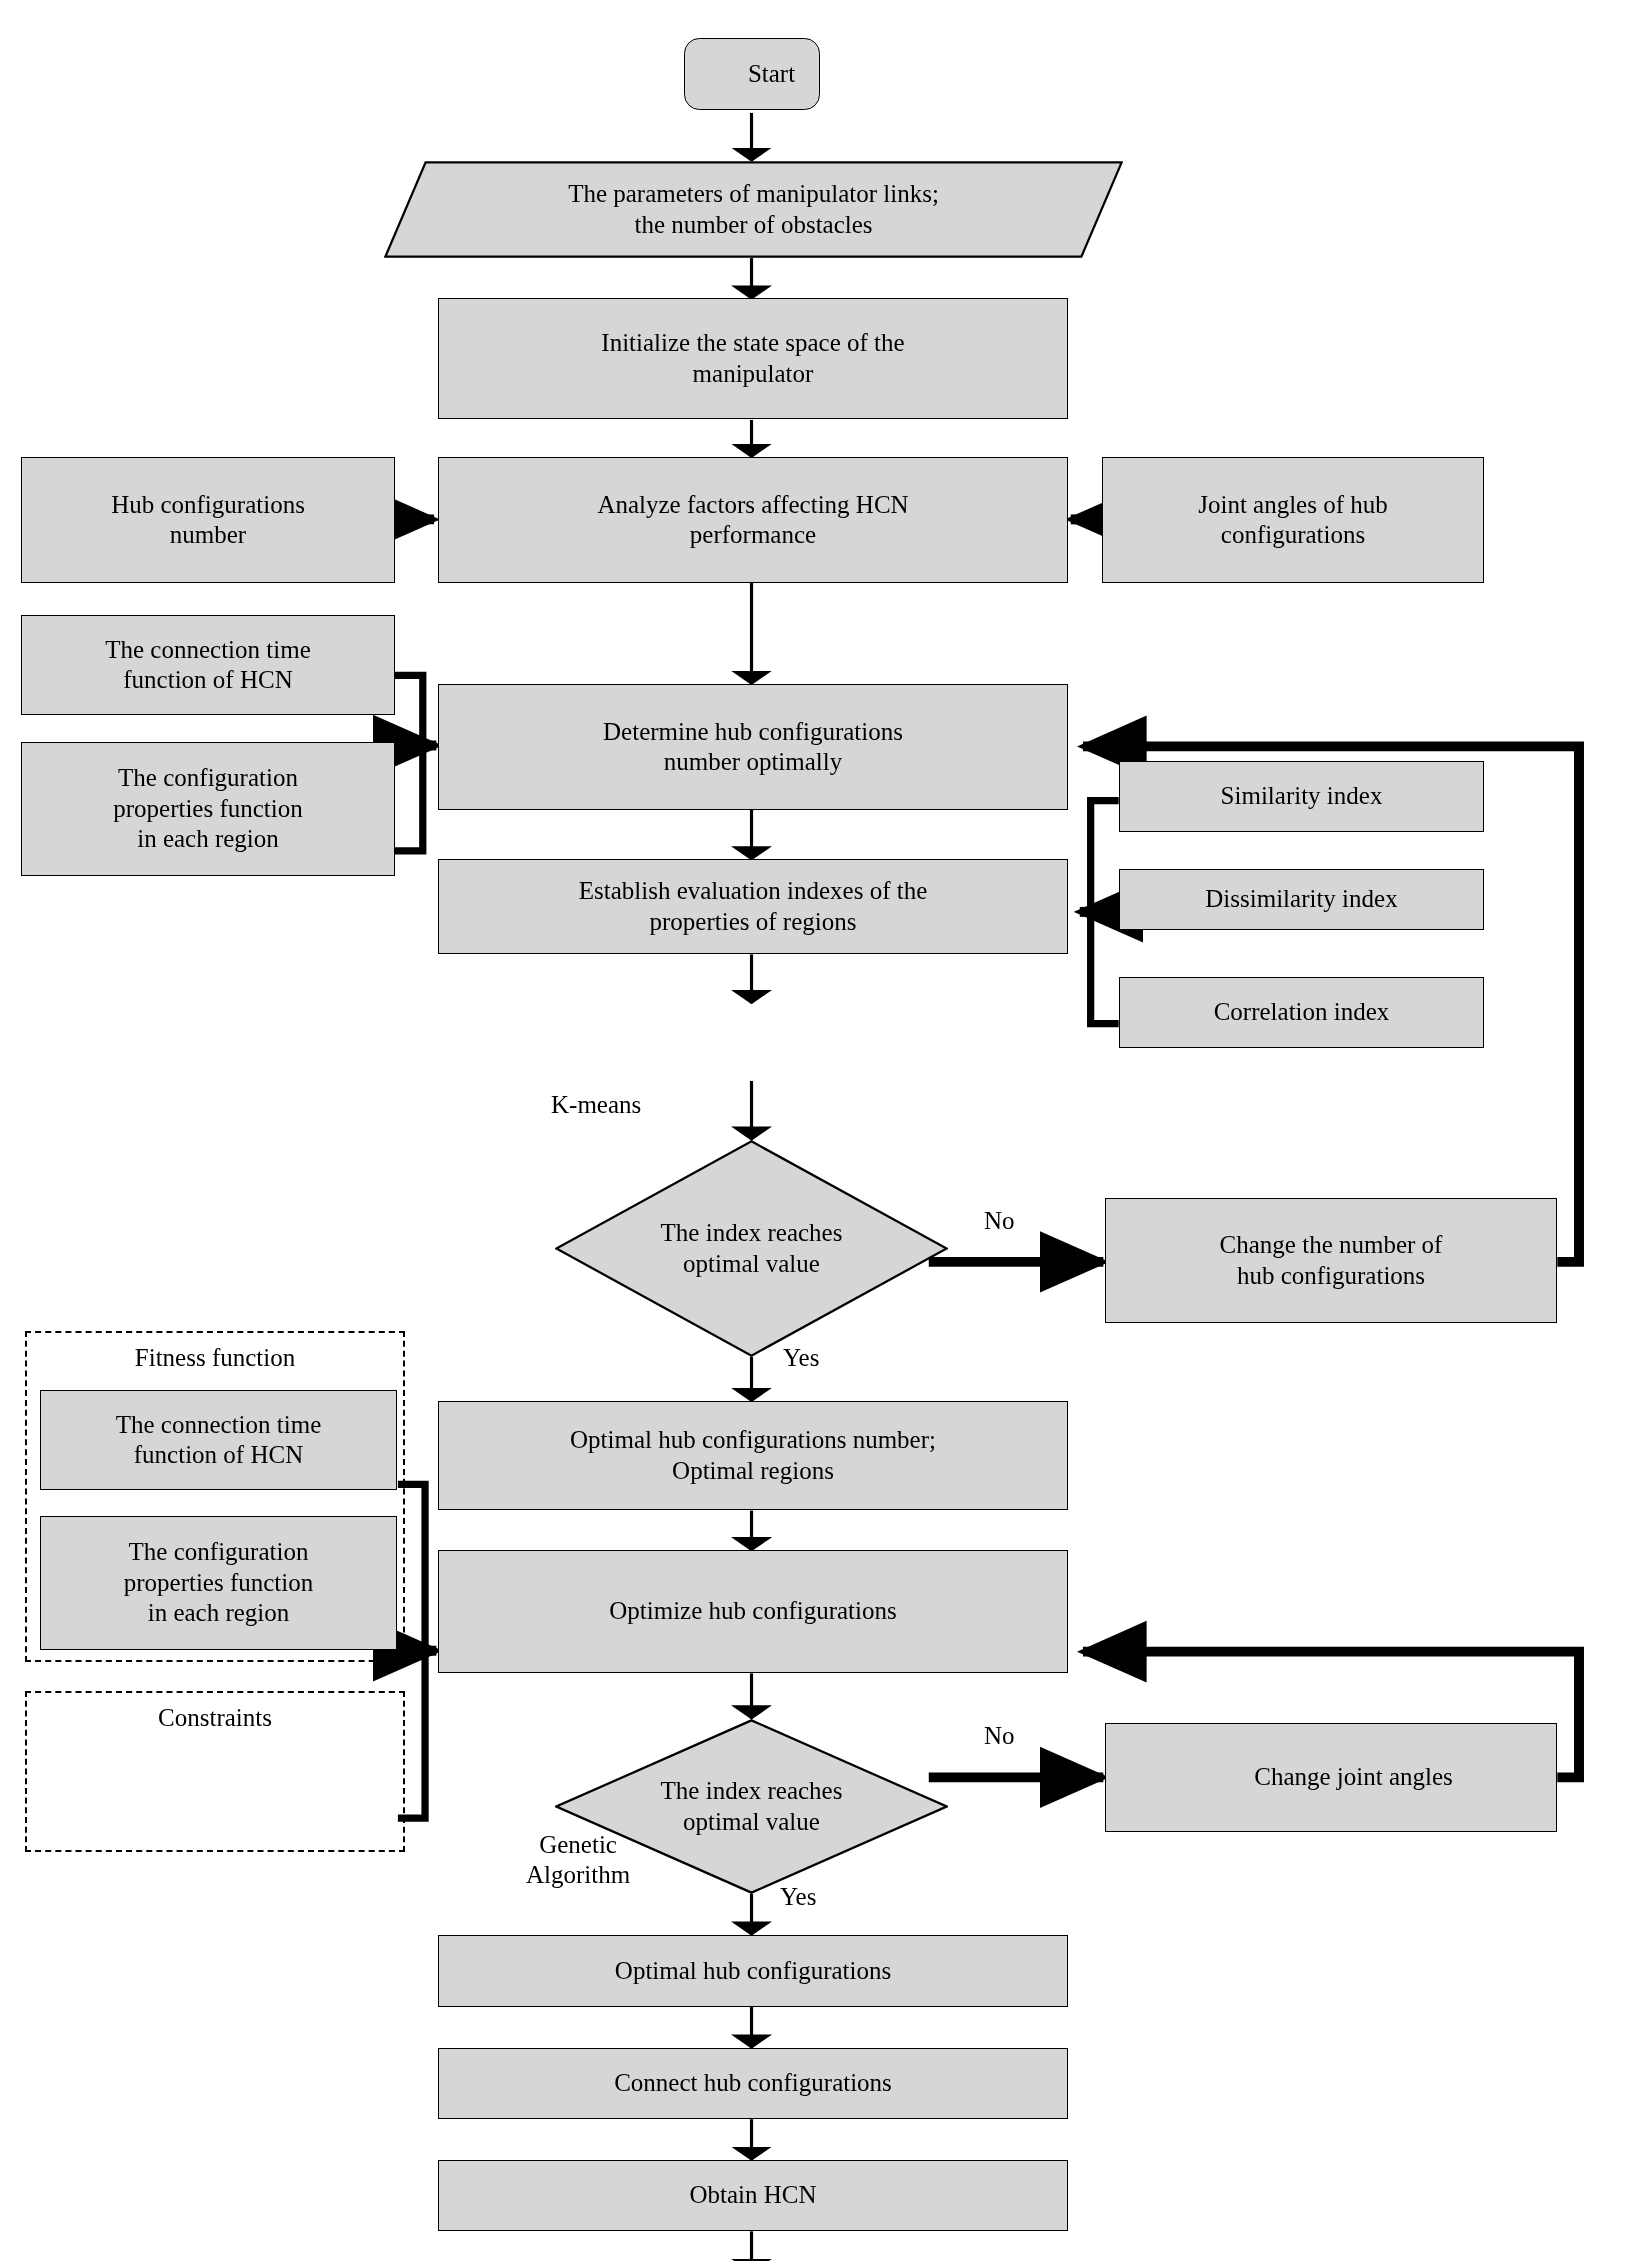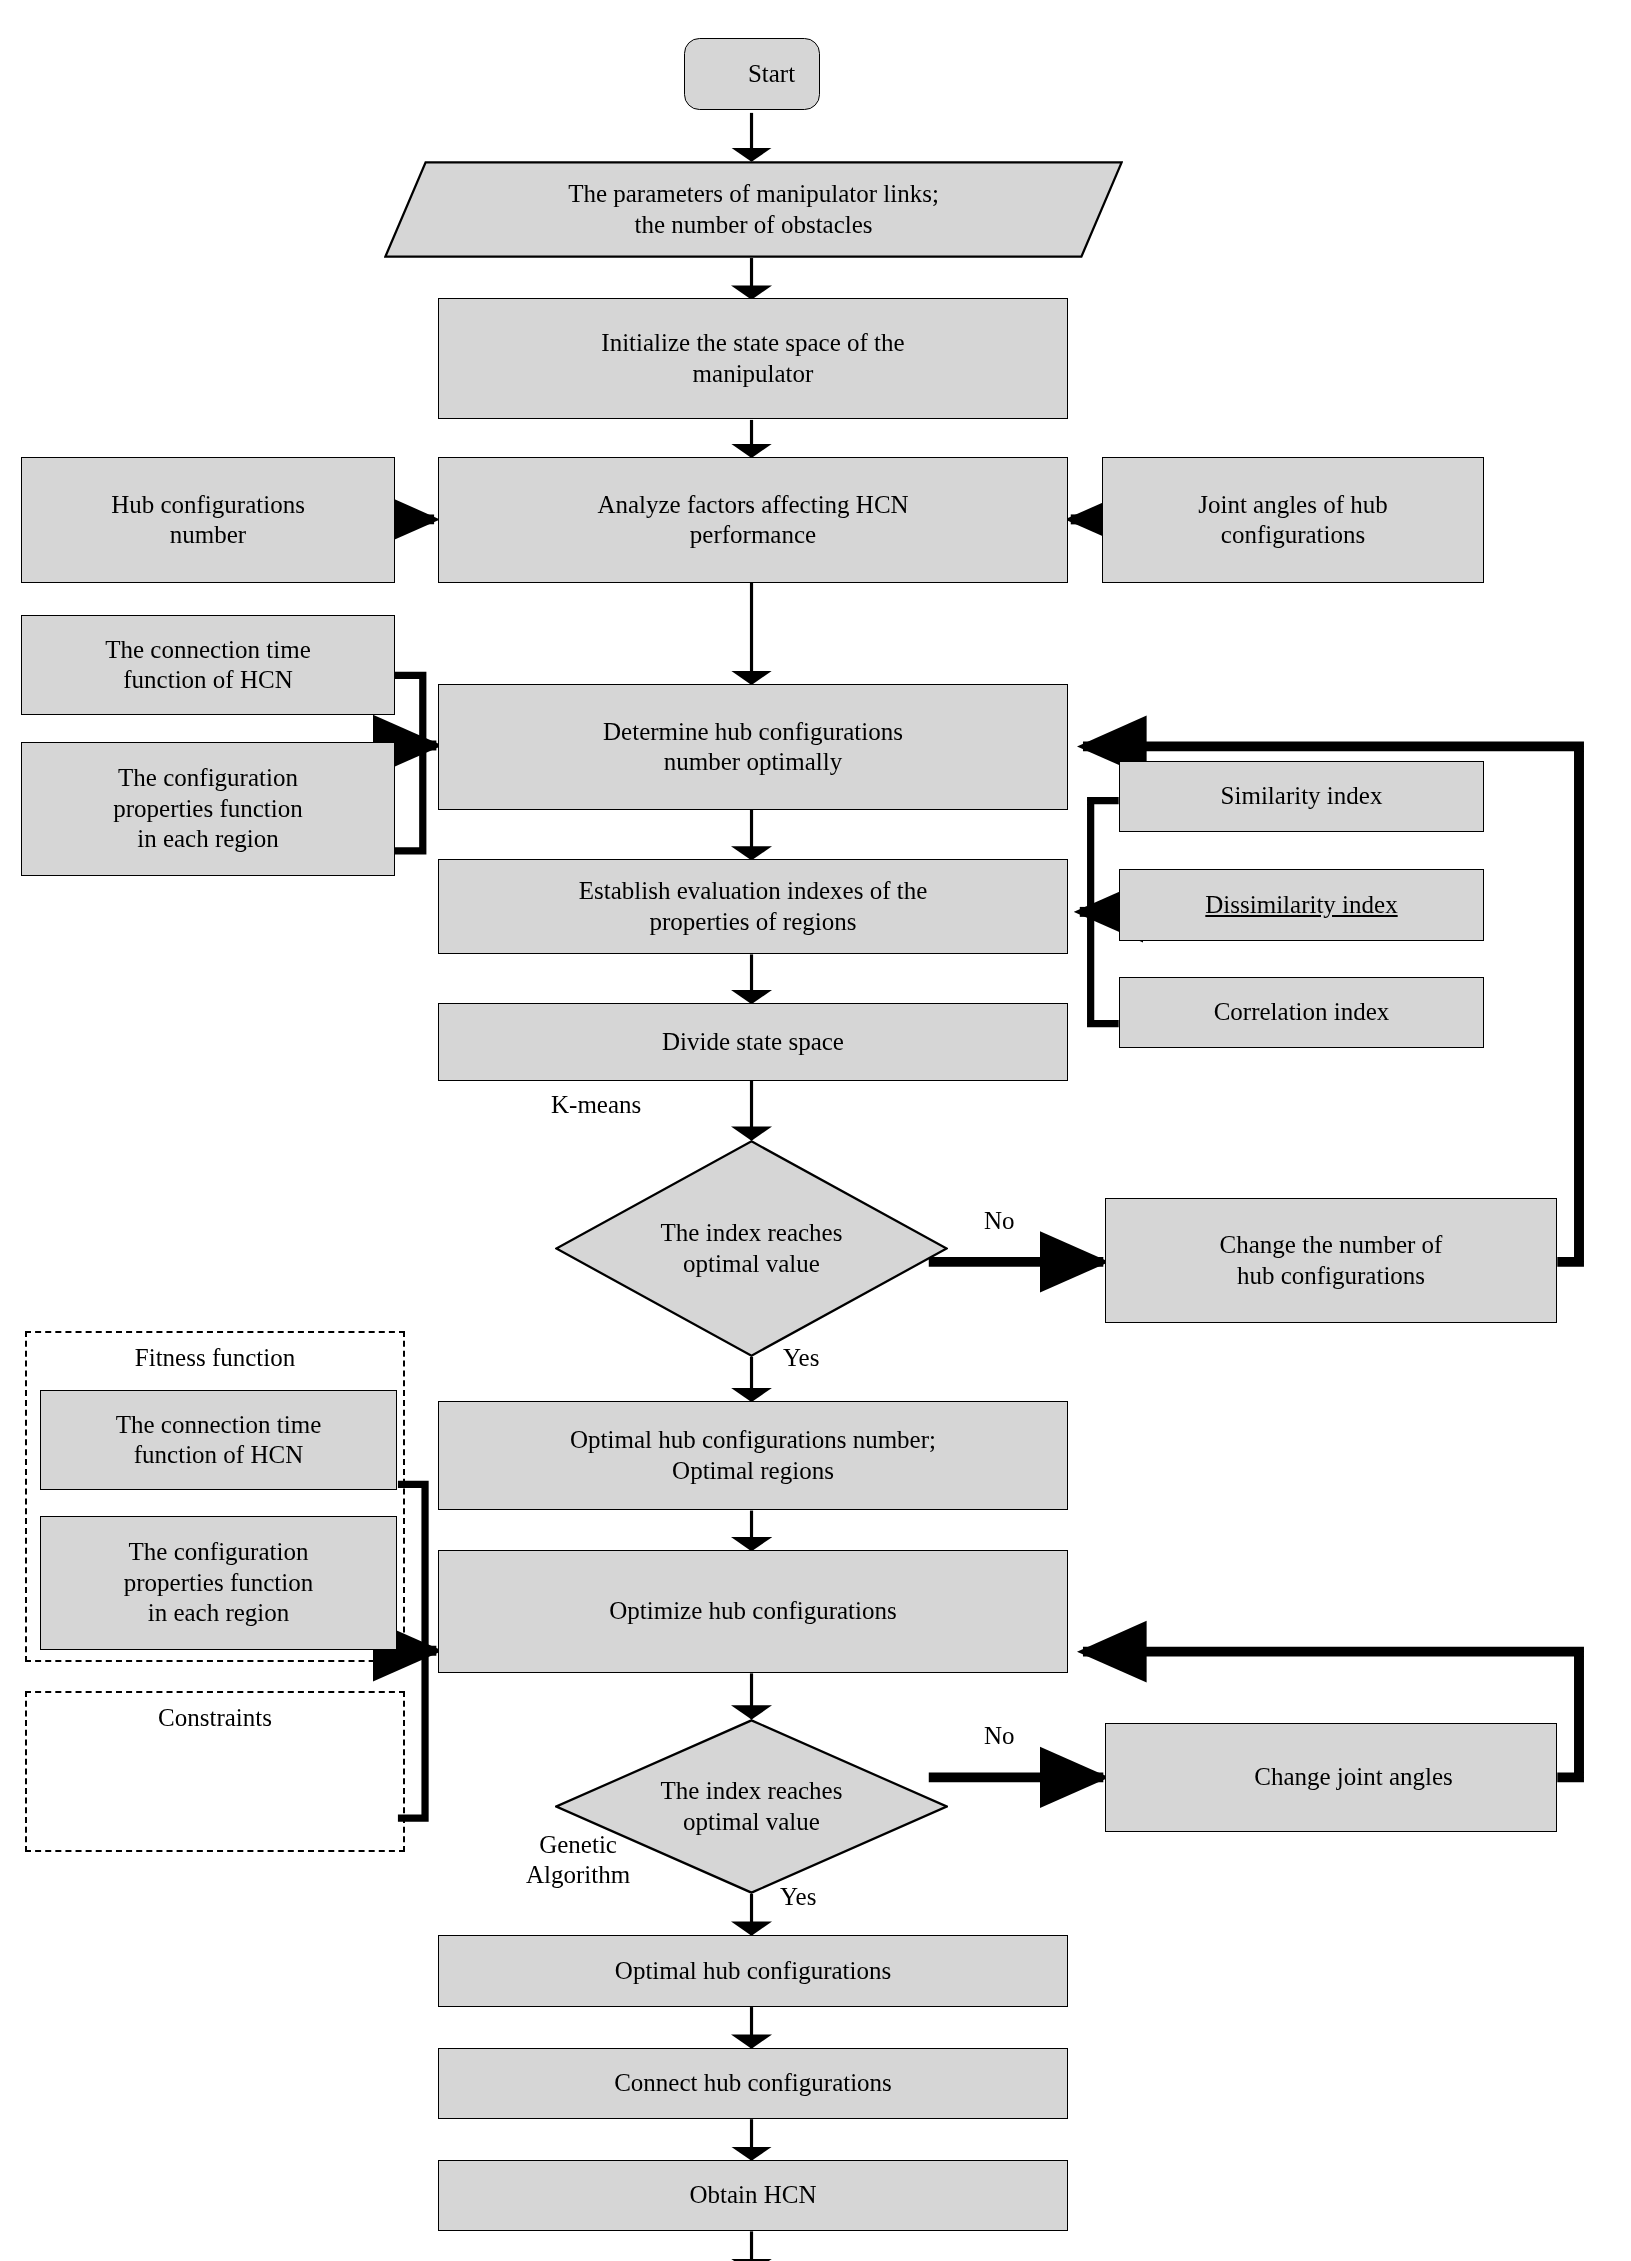--- a/index.html
+++ b/index.html
@@ -145,31 +145,28 @@
 
   <div class="node fs56" style="left:438px;top:859px;width:630px;height:95px;">
     <span style="white-space:pre-line;">Establish evaluation indexes of the
 properties of regions</span>
   </div>
 
   <div class="node fs56" style="left:1119px;top:761px;width:365px;height:71px;">
     <span>Similarity index</span>
   </div>
 
-  <div class="node fs56" style="left:1119px;top:869px;width:365px;height:72px;text-decoration:underline;">
+  <div class="node fs56" style="left:1119px;top:869px;width:365px;height:61px;">
     <span>Dissimilarity index</span>
   </div>
 
   <div class="node fs56" style="left:1119px;top:977px;width:365px;height:71px;">
     <span>Correlation index</span>
   </div>
 
-  <div class="node fs56" style="left:438px;top:1003px;width:630px;height:78px;">
-    <span>Divide state space</span>
-  </div>
 
   <div class="node dia fs56" style="left:555px;top:1140px;width:393px;height:217px;">
     <svg class="dshape" viewBox="0 0 868 480" preserveAspectRatio="none">
       <polygon points="434,3 865,240 434,477 3,240" fill="#d6d6d6" stroke="#000" stroke-width="5"></polygon>
     </svg>
     <span style="white-space:pre-line;">The index reaches
 optimal value</span>
   </div>
 
   <div class="node fs56" style="left:1105px;top:1198px;width:452px;height:125px;">

